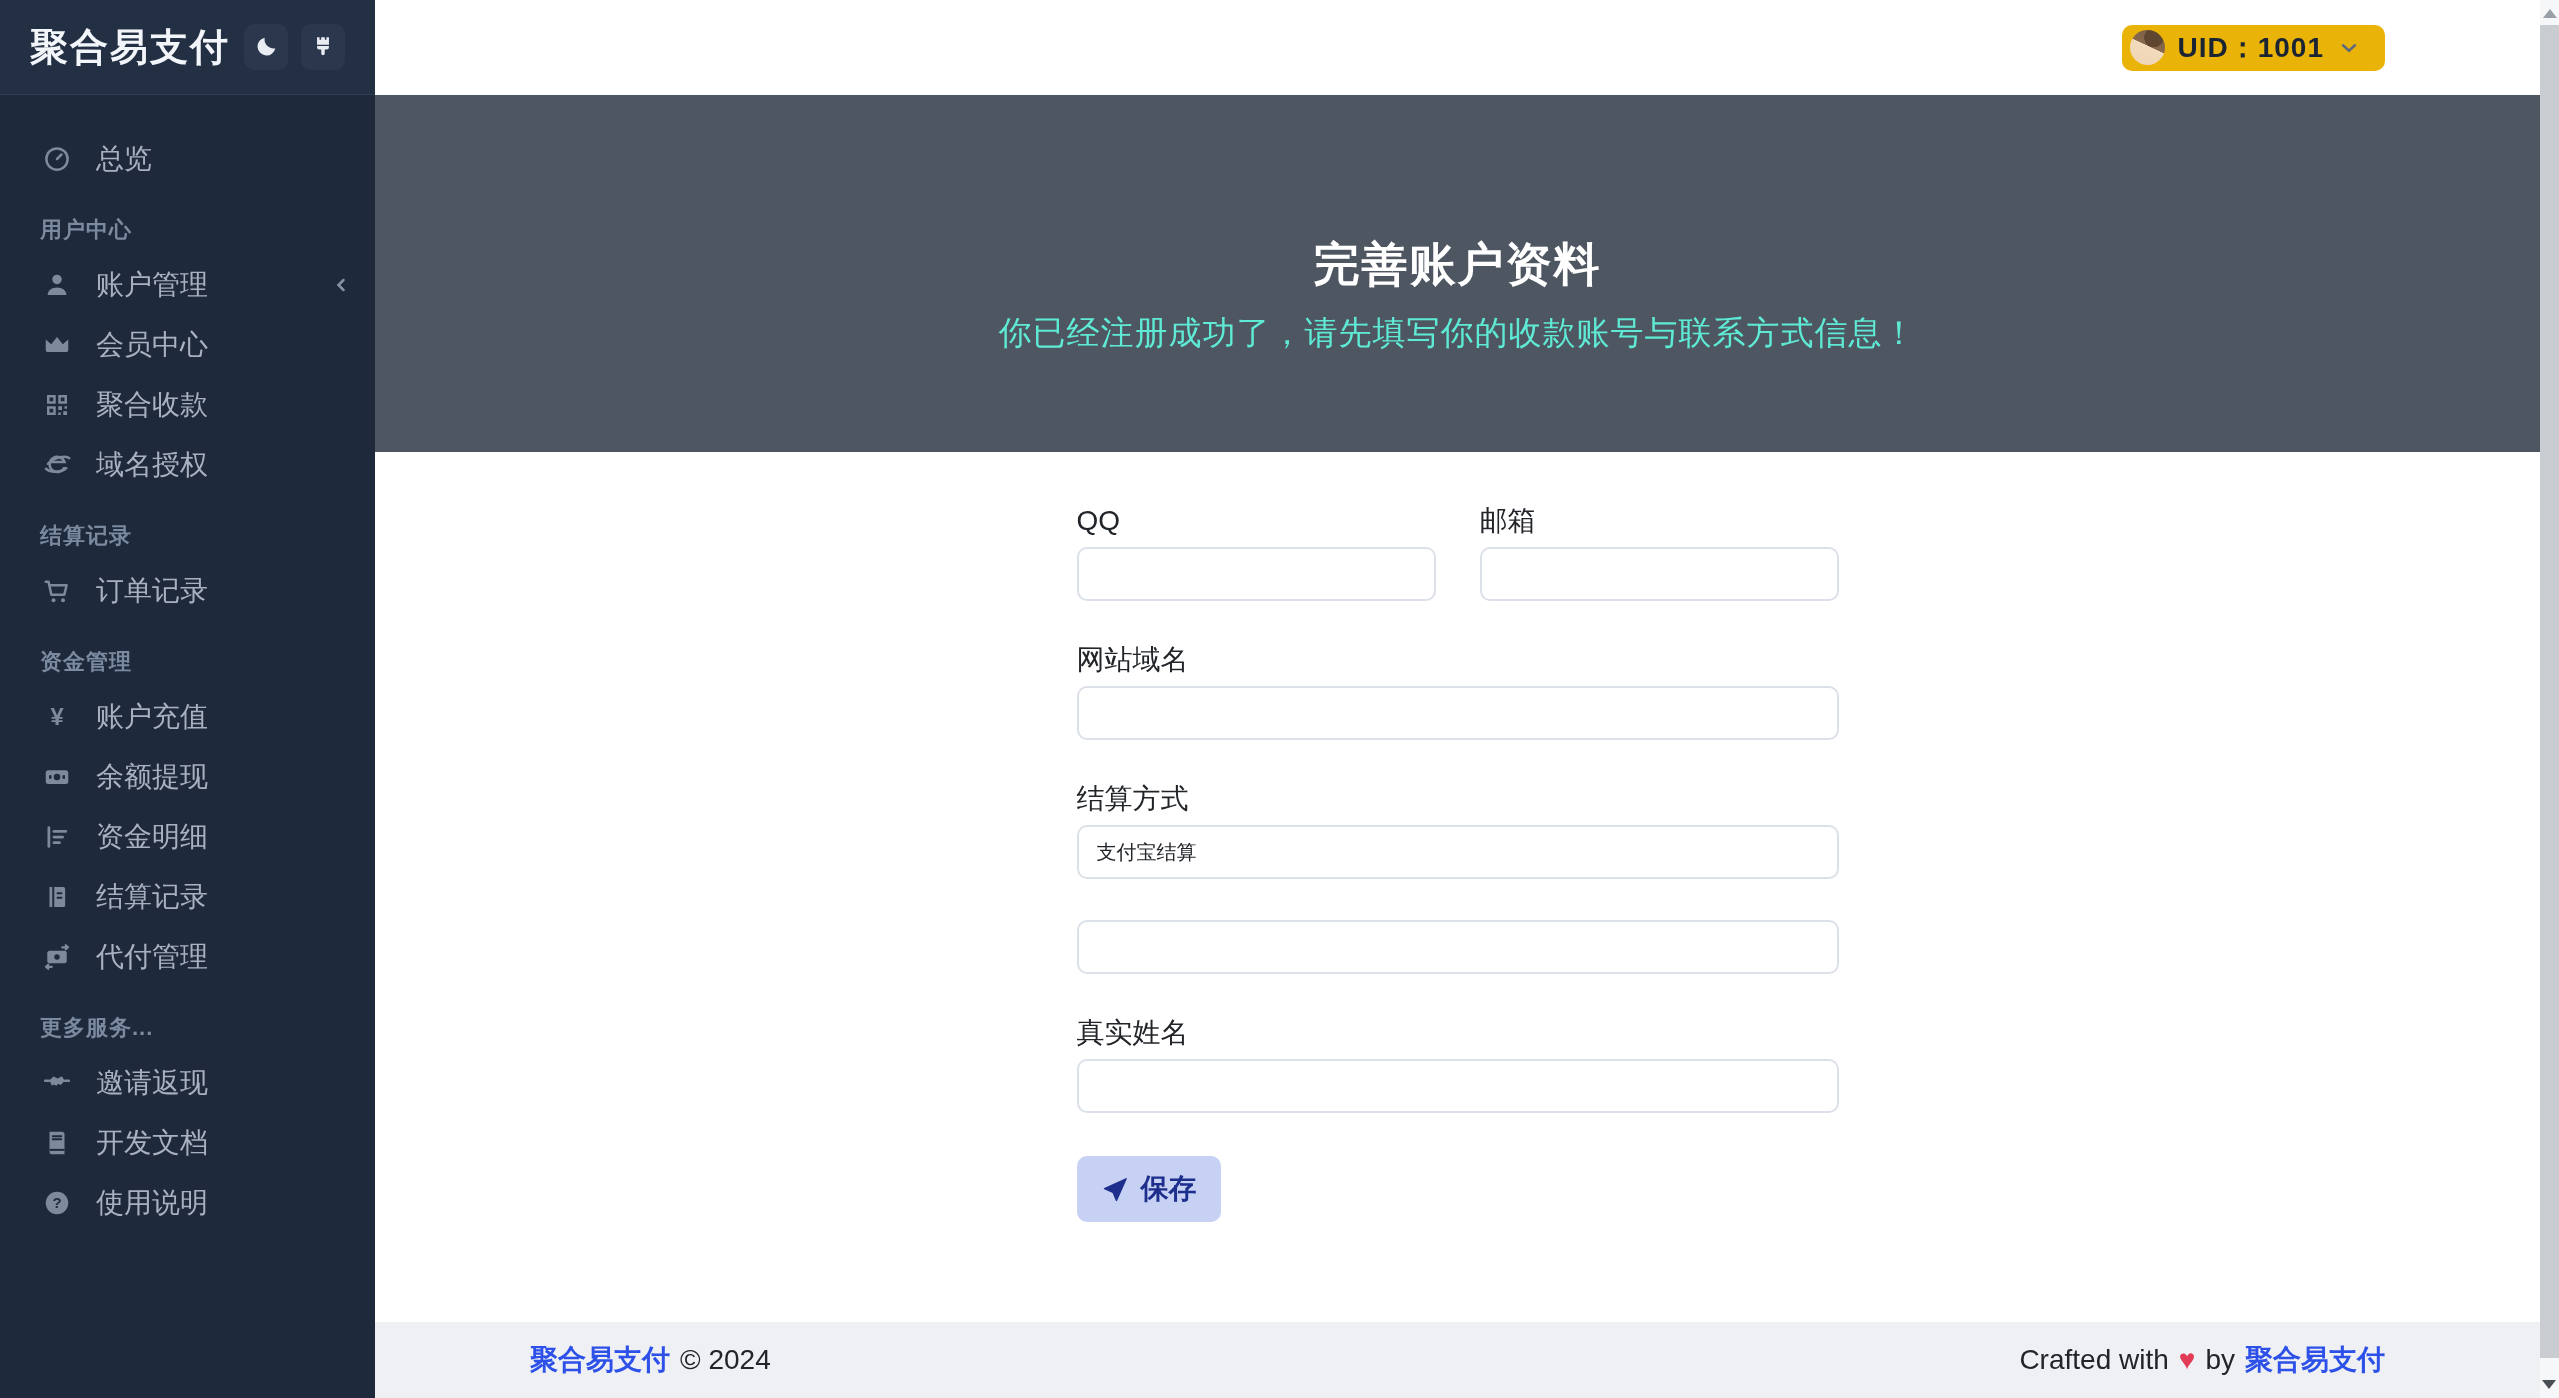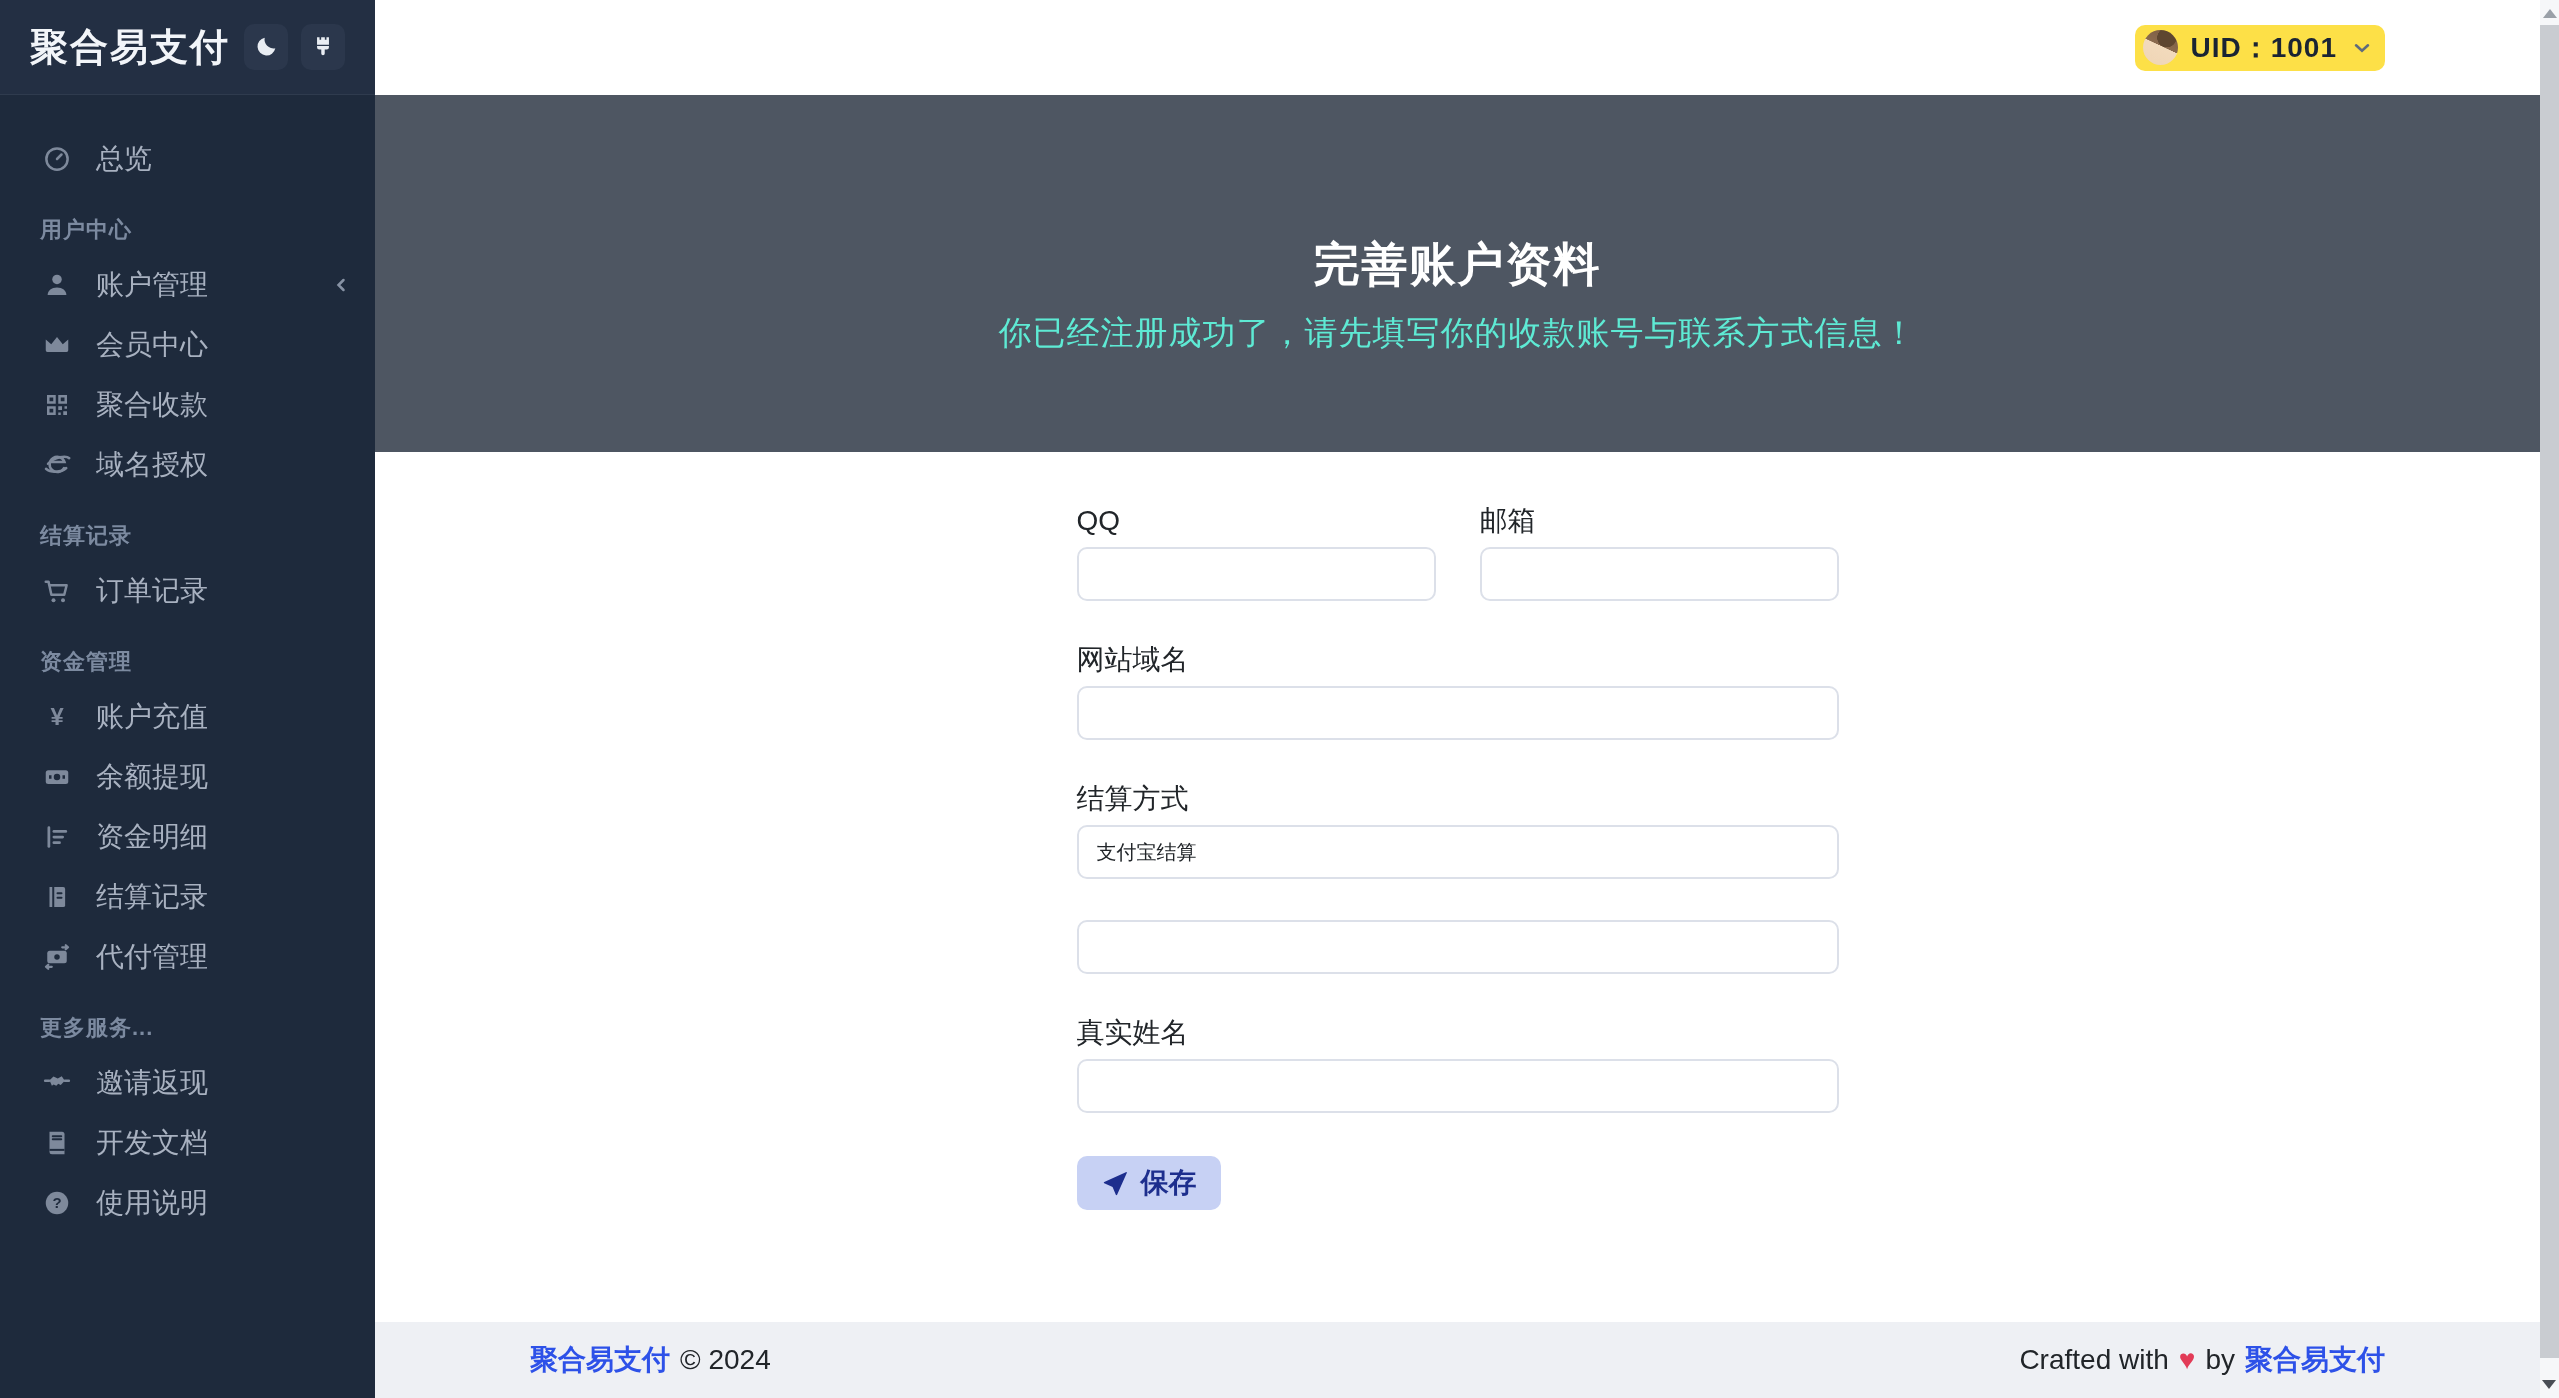--- a/index.html
+++ b/index.html
@@ -21,43 +21,43 @@
   .msec { margin-top:16px; height:50px; display:flex; align-items:center; padding:0 40px;
     color:#7C8AA0; font-size:22px; font-weight:700; letter-spacing:1px; }
   .chev { margin-left:auto; color:#8792A4; display:flex; }
 
   
   .main { position:absolute; left:375px; top:0; right:19px; bottom:0; display:flex; flex-direction:column; }
   .container { width:1855px; margin:0 auto; }
 
   .topbar { height:95px; background:#fff; flex:none; display:flex; align-items:center; }
   .topbar .container { display:flex; justify-content:flex-end; align-items:center; }
-  .uid-pill { height:46px; background:#fde047; border-radius:10px; display:flex; align-items:center;
-    padding:0 10px 0 8px; gap:12px; cursor:pointer; border:none; }
+  .uid-pill { height:46px; background:#eab308; border-radius:10px; display:flex; align-items:center;
+    padding:0 23px 0 8px; gap:12px; cursor:pointer; border:none; }
   .avatar { width:35px; height:35px; border-radius:50%; flex:none;
     background:
       radial-gradient(circle at 68% 22%, #5E4630 0 26%, rgba(0,0,0,0) 27%),
       linear-gradient(205deg, #7A5A40 0%, #8A6A4E 46%, #F2DABC 47%, #EFD5B5 100%); }
   .uid-label { font-size:28px; font-weight:600; color:#1A2433; letter-spacing:1px; }
 
   .banner { height:357px; flex:none; background:#4E5662; text-align:center; padding-top:146px; }
   .b-title { font-size:46px; line-height:1; font-weight:700; color:#FFFFFF; letter-spacing:2px; }
   .b-sub { margin-top:24px; font-size:33px; color:#5eead4; letter-spacing:1px; }
 
   .content { flex:1; background:#fff; overflow:hidden; }
   .form-col { width:762px; margin:0 auto; padding-top:51px; }
   .row2 { display:flex; gap:44px; }
   .row2 .fgroup { flex:1; }
   .fgroup { margin-bottom:41px; }
   .flabel { display:block; font-size:28px; color:#212529; line-height:36px; margin-bottom:8px; }
   .finput, .fselect { display:block; width:100%; height:54px; border:2px solid #DCE0E9; border-radius:10px;
     background:#fff; padding:0 18px; font-size:20px; color:#212529;
     font-family:"Liberation Sans","DejaVu Sans",sans-serif; outline:none; }
   .fselect { line-height:50px; cursor:pointer; }
-  .save-btn { display:inline-flex; align-items:center; gap:12px; height:54px; padding:0 24px;
+  .save-btn { display:inline-flex; align-items:center; gap:12px; height:66px; padding:0 24px;
     background:#C7D1F4; color:#1D2E8D; font-size:28px; font-weight:700; border:none;
     border-radius:10px; cursor:pointer; margin-top:2px; }
 
   .footer { height:76px; flex:none; background:#EEF0F4; display:flex; align-items:center; }
   .footer .container { display:flex; align-items:center; justify-content:space-between;
     font-size:28px; color:#212529; }
   .blink { color:#2D51E8; font-weight:700; text-decoration:none; cursor:pointer; }
   .heart { color:#E23B57; }
   .fseg { display:inline-flex; gap:10px; align-items:center; }
 

